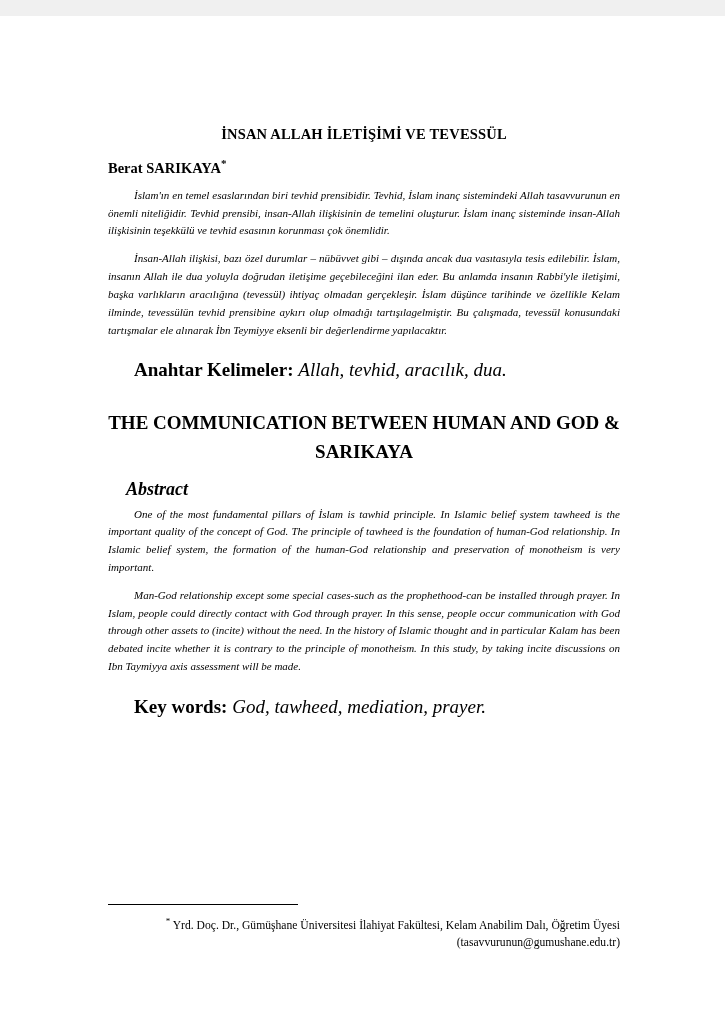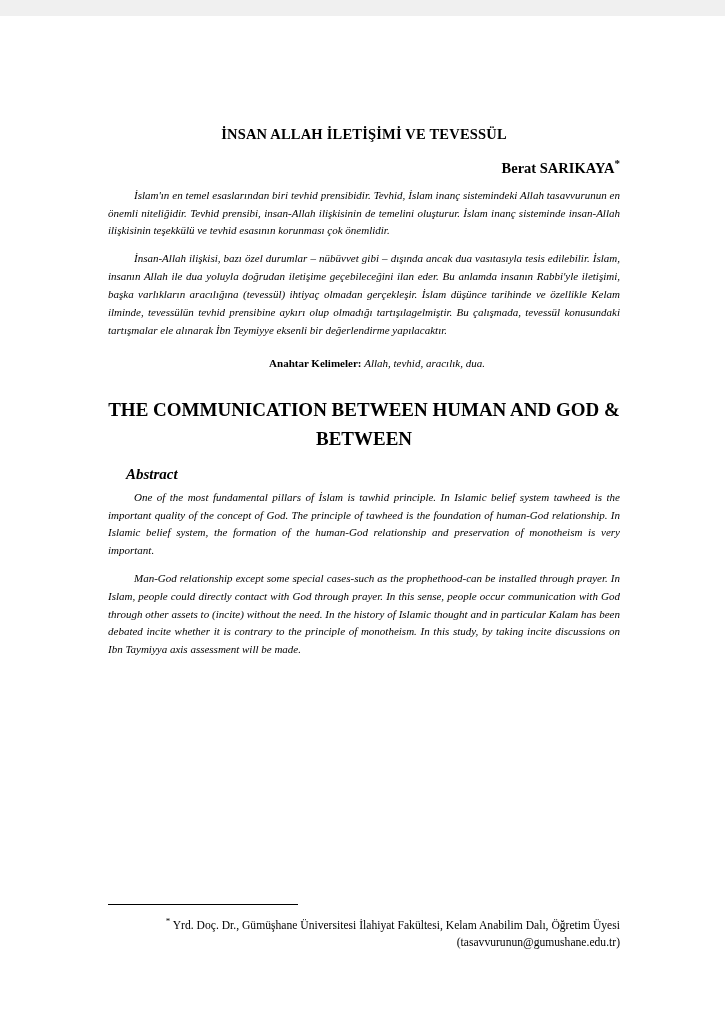--- a/index.html
+++ b/index.html
@@ -24,21 +24,21 @@
     width: 512px;
   }
   .title {
     text-align: center;
     font-weight: bold;
     font-size: 14.5px;
     letter-spacing: 0.2px;
     margin: 0 0 14px 0;
   }
   .author-line {
-    text-align: right;
+    text-align: left;
     font-weight: bold;
     font-size: 14.5px;
     margin: 0 0 10px 0;
   }
   .author-line .star {
     font-size: 11px;
     vertical-align: super;
   }
   .section-label {
     font-style: italic;
@@ -52,44 +52,43 @@
     font-size: 11px;
     line-height: 1.62;
     text-align: justify;
     margin: 0 0 10px 0;
     text-indent: 26px;
   }
   p.para.last {
     margin-bottom: 16px;
   }
   .keywords {
-    font-size: 11px;
+    font-size: 19px;
     margin: 0 0 22px 0;
     text-indent: 26px;
     line-height: 1.6;
-    text-align: center;
   }
   .keywords .kw-label {
     font-weight: bold;
     font-style: normal;
   }
   .keywords .kw-value {
     font-style: italic;
   }
   .title-en {
     text-align: center;
     font-weight: bold;
     font-size: 19px;
     line-height: 1.55;
     margin: 0 0 12px 0;
   }
   .abstract-label {
     font-style: italic;
     font-weight: bold;
-    font-size: 15px;
+    font-size: 18px;
     margin: 0 0 6px 0;
     padding-left: 18px;
   }
   .footnote-wrap {
     position: absolute;
     left: 108px;
     top: 888px;
     width: 512px;
   }
   .footnote-rule {
@@ -130,28 +129,32 @@
     <p class="para">İslam'ın en temel esaslarından biri tevhid prensibidir. Tevhid, İslam inanç sistemindeki Allah tasavvurunun en önemli niteliğidir. Tevhid prensibi, insan-Allah ilişkisinin de temelini oluşturur. İslam inanç sisteminde insan-Allah ilişkisinin teşekkülü ve tevhid esasının korunması çok önemlidir.</p>
     <p class="para last">İnsan-Allah ilişkisi, bazı özel durumlar – nübüvvet gibi – dışında ancak dua vasıtasıyla tesis edilebilir. İslam, insanın Allah ile dua yoluyla doğrudan iletişime geçebileceğini ilan eder. Bu anlamda insanın Rabbi'yle iletişimi, başka varlıkların aracılığına (tevessül) ihtiyaç olmadan gerçekleşir. İslam düşünce tarihinde ve özellikle Kelam ilminde, tevessülün tevhid prensibine aykırı olup olmadığı tartışılagelmiştir. Bu çalışmada, tevessül konusundaki tartışmalar ele alınarak İbn Teymiyye eksenli bir değerlendirme yapılacaktır.</p>
 
     <div class="keywords">
       <span class="kw-label">Anahtar Kelimeler:</span>
       <span class="kw-value">Allah, tevhid, aracılık, dua.</span>
     </div>
 
     <h2 class="title-en">
       <span>THE COMMUNICATION BETWEEN HUMAN AND GOD  &amp;</span><br>
-      <span>BETWEEN</span>
+      <span>SARIKAYA</span>
     </h2>
 
     <div class="abstract-label">Abstract</div>
 
     <p class="para">One of the most fundamental pillars of İslam is tawhid principle. In Islamic belief system tawheed is the important quality of the concept of God. The principle of tawheed is the foundation of human-God relationship. In Islamic belief system, the formation of the human-God relationship and preservation of monotheism is very important.</p>
     <p class="para last">Man-God relationship except some special cases-such as the prophethood-can be installed through prayer. In Islam, people could directly contact with God through prayer. In this sense, people occur communication with God through other assets to (incite) without the need. In the history of Islamic thought and in particular Kalam has been debated incite whether it is contrary to the principle of monotheism. In this study, by taking incite discussions on Ibn Taymiyya axis assessment will be made.</p>
 
+    <div class="keywords">
+      <span class="kw-label">Key words:</span>
+      <span class="kw-value">God, tawheed, mediation, prayer.</span>
+    </div>
 
   </div>
 
   <div class="footnote-wrap">
     <div class="footnote-rule"></div>
     <div class="footnote">
       <span class="star">*</span>
       <span>Yrd. Doç. Dr., Gümüşhane Üniversitesi İlahiyat Fakültesi, Kelam Anabilim Dalı, Öğretim Üyesi</span>
       <span class="line2">(tasavvurunun@gumushane.edu.tr)</span>
     </div>

